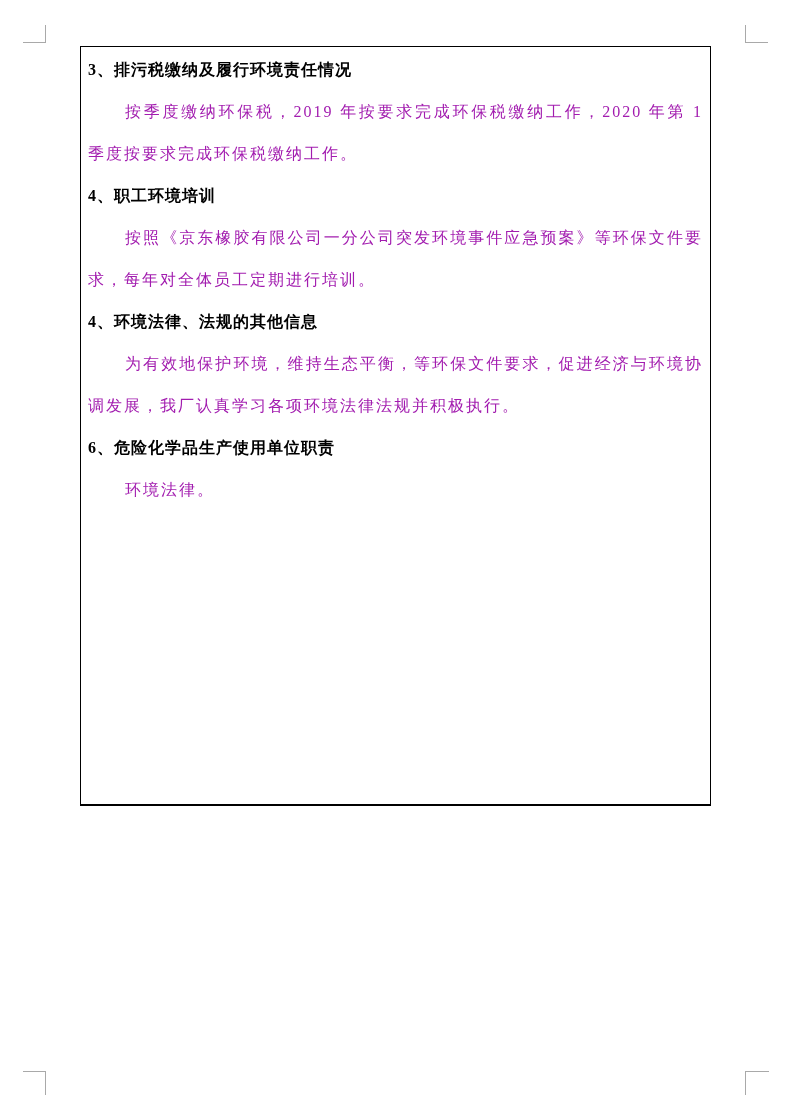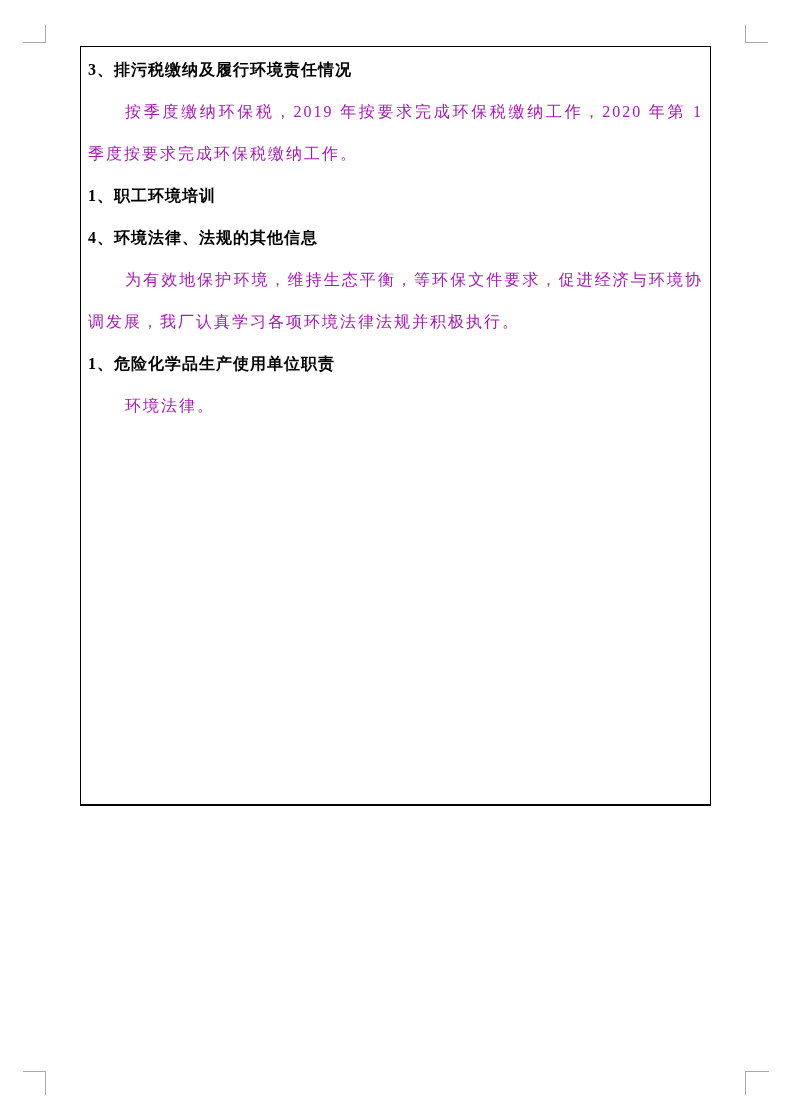--- a/index.html
+++ b/index.html
@@ -63,27 +63,28 @@
   <div class="crop-mark br"></div>
 
   <div class="content-box">
 
     <section>
       <h3 class="section-heading">3、排污税缴纳及履行环境责任情况</h3>
       <p class="section-body">按季度缴纳环保税，2019 年按要求完成环保税缴纳工作，2020 年第 1 季度按要求完成环保税缴纳工作。</p>
     </section>
 
     <section>
-      <h3 class="section-heading">1、职工环境培训</h3>
+      <h3 class="section-heading">4、职工环境培训</h3>
+      <p class="section-body">按照《京东橡胶有限公司一分公司突发环境事件应急预案》等环保文件要求，每年对全体员工定期进行培训。</p>
     </section>
 
     <section>
       <h3 class="section-heading">4、环境法律、法规的其他信息</h3>
       <p class="section-body">为有效地保护环境，维持生态平衡，等环保文件要求，促进经济与环境协调发展，我厂认真学习各项环境法律法规并积极执行。</p>
     </section>
 
     <section>
-      <h3 class="section-heading">1、危险化学品生产使用单位职责</h3>
+      <h3 class="section-heading">6、危险化学品生产使用单位职责</h3>
       <p class="section-body">环境法律。</p>
     </section>
 
   </div>
 </div>
 
 </body></html>

